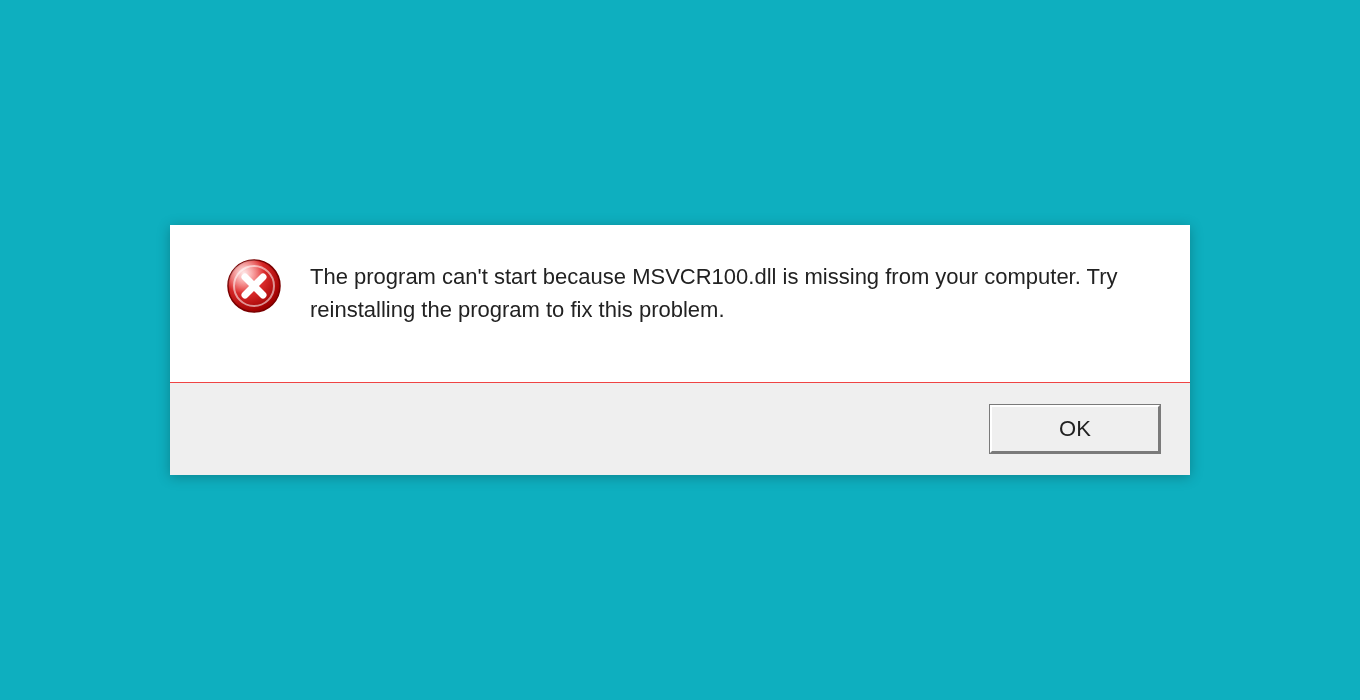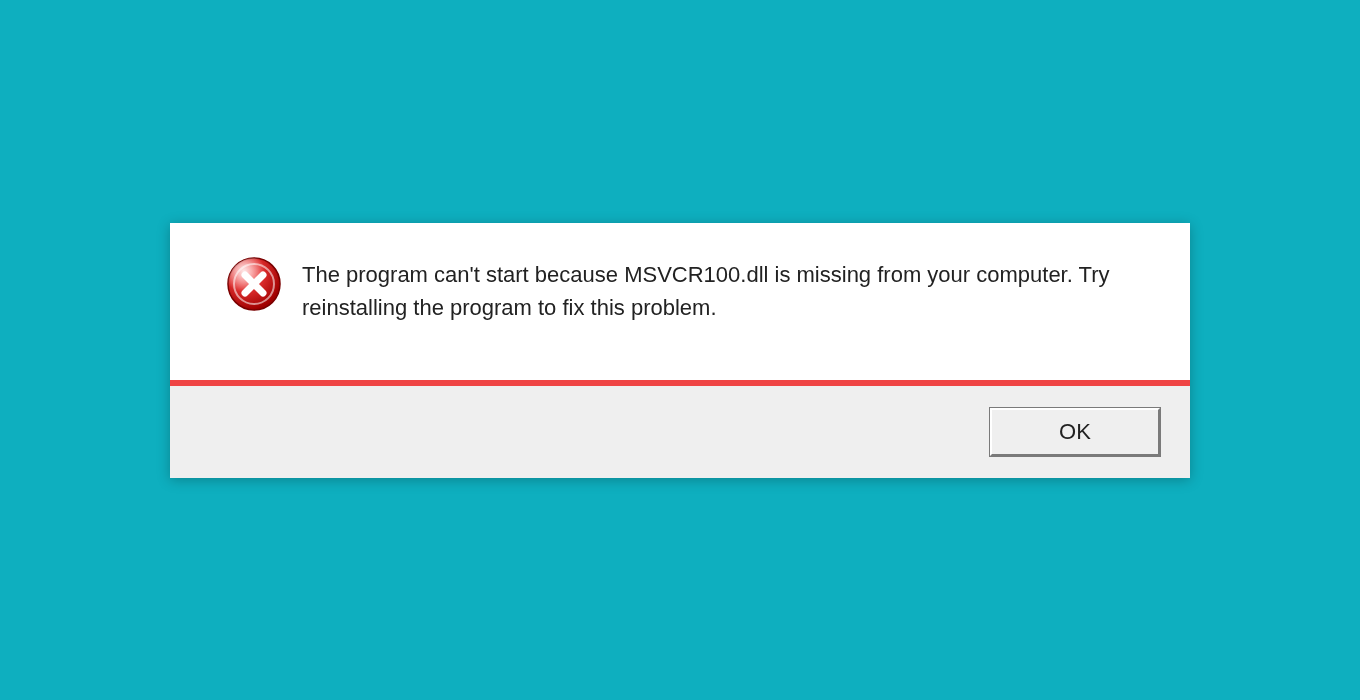--- a/index.html
+++ b/index.html
@@ -17,21 +17,21 @@
   }
   .dialog {
     width: 1020px;
     background: #ffffff;
     box-shadow: 0 2px 12px rgba(0,0,0,0.25);
   }
   .content-area {
     display: flex;
     align-items: flex-start;
     padding: 33px 56px 56px 56px;
-    gap: 20px;
+    gap: 28px;
     background: #ffffff;
   }
   .icon-slot {
     flex: 0 0 auto;
     width: 56px;
     height: 56px;
     display: flex;
     align-items: center;
     justify-content: center;
   }
@@ -41,21 +41,21 @@
     line-height: 1.5;
     color: #222;
     padding-top: 2px;
     max-width: 820px;
   }
   .button-bar {
     background: #efefef;
     padding: 22px 30px;
     display: flex;
     justify-content: flex-end;
-    border-top: 6px solid #ef4444;
+    border-top: 1px solid #ef4444;
   }
   .ok-button {
     min-width: 170px;
     height: 48px;
     background: #efefef;
     border-top: 2px solid #ffffff;
     border-left: 2px solid #ffffff;
     border-right: 2px solid #7a7a7a;
     border-bottom: 2px solid #7a7a7a;
     outline: 1px solid #7a7a7a;

